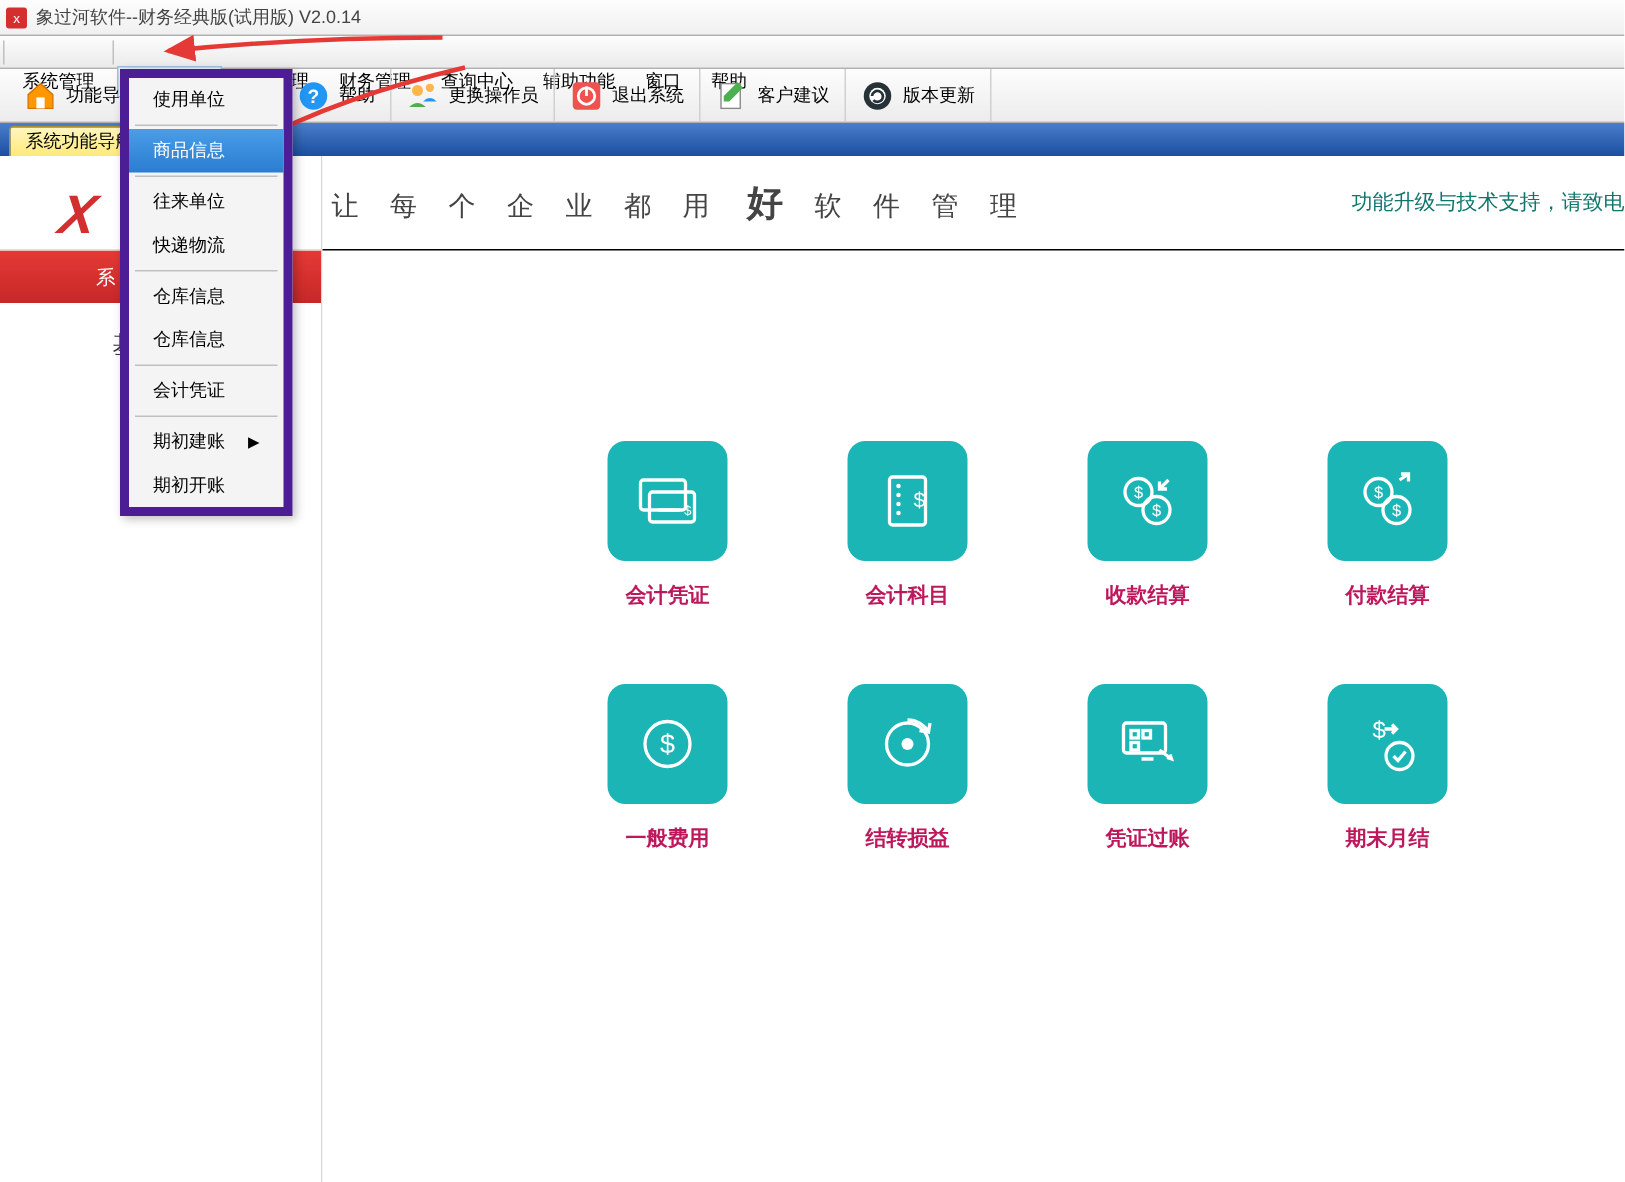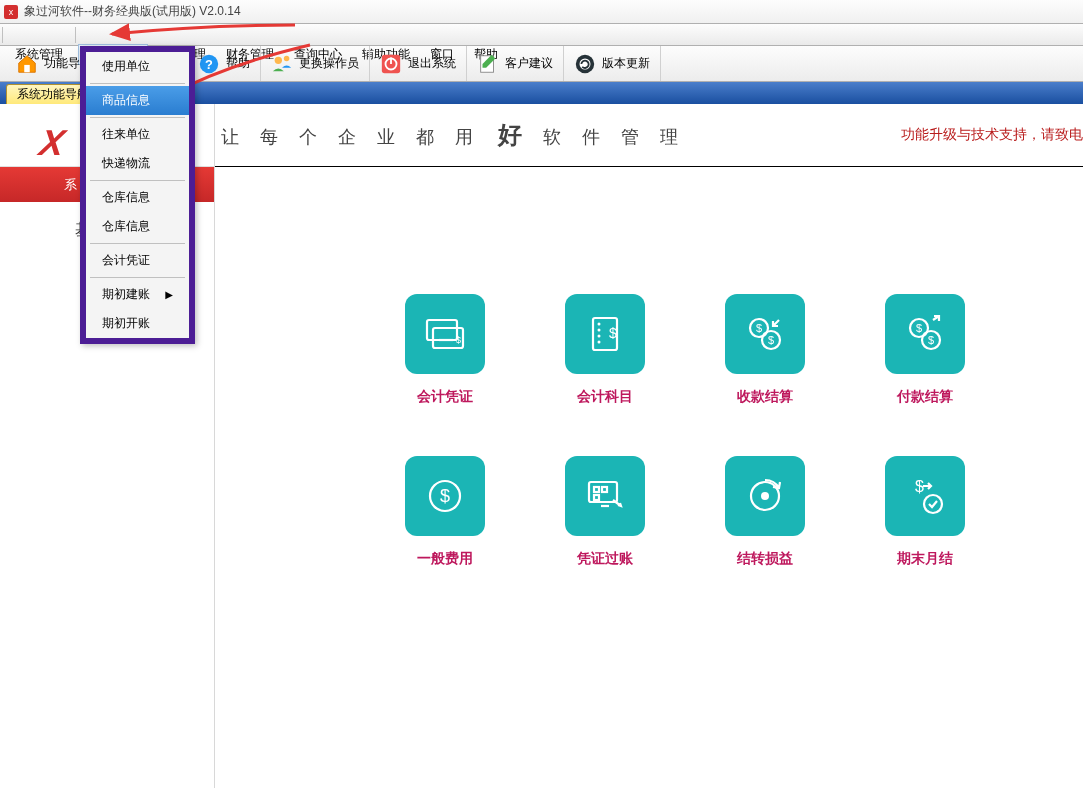--- a/index.html
+++ b/index.html
@@ -84,21 +84,21 @@
     .logo-x{
       position:absolute; left:40px; top:18px; font-weight:900;
       font-size:36px; color:#d32f2f; font-style:italic;
       transform:skewX(-10deg);
     }
     .banner-text{
       font-size:18px; color:#444; letter-spacing:8px; margin-left:6px;
     }
     .banner-text .big{ font-size:24px; font-weight:600; letter-spacing:4px; margin:0 4px;}
     .banner-right{
-      margin-left:auto; margin-right:0; color:#b91c1c; font-size:14px;
+      margin-left:auto; margin-right:0; color:#0f766e; font-size:14px;
     }
 
     .red-bar{
       height:35px; background:linear-gradient(#e53935,#c62828);
       color:#fff; display:flex; align-items:center; padding-left:64px;
       font-size:13px;
     }
 
     .side-title{
       text-align:center; font-size:16px; color:#333; padding:18px 0;
@@ -288,39 +288,39 @@
             <svg viewBox="0 0 48 48">
               <circle cx="24" cy="24" r="15"></circle>
               <text x="24" y="30" fill="#fff" stroke="none" text-anchor="middle" font-size="18">$</text>
             </svg>
           </div>
         <div class="lab">一般费用</div>
       </div>
       <div class="tile">
         <div class="box">
             <svg viewBox="0 0 48 48">
+              <circle cx="24" cy="24" r="14"></circle>
+              <circle cx="24" cy="24" r="4" fill="#fff" stroke="none"></circle>
+              <path d="M24 8 a16 16 0 0 1 14 8 m1 -6 l-1 6 l-6 -1"></path>
+            </svg>
+          </div>
+        <div class="lab">结转损益</div>
+      </div>
+      <div class="tile">
+        <div class="box">
+            <svg viewBox="0 0 48 48">
               <rect x="8" y="10" width="28" height="20" rx="2"></rect>
               <rect x="13" y="15" width="5" height="5"></rect>
               <rect x="21" y="15" width="5" height="5"></rect>
               <rect x="13" y="23" width="5" height="5"></rect>
               <line x1="20" y1="34" x2="28" y2="34"></line>
               <path d="M32 28 l8 6 m-3 -1 l3 1 l-1 -3"></path>
             </svg>
           </div>
         <div class="lab">凭证过账</div>
-      </div>
-      <div class="tile">
-        <div class="box">
-            <svg viewBox="0 0 48 48">
-              <circle cx="24" cy="24" r="14"></circle>
-              <circle cx="24" cy="24" r="4" fill="#fff" stroke="none"></circle>
-              <path d="M24 8 a16 16 0 0 1 14 8 m1 -6 l-1 6 l-6 -1"></path>
-            </svg>
-          </div>
-        <div class="lab">结转损益</div>
       </div>
       <div class="tile">
         <div class="box">
             <svg viewBox="0 0 48 48">
               <text x="14" y="20" fill="#fff" stroke="none" font-size="16">$</text>
               <path d="M22 14 l8 0 m-3 -3 l3 3 l-3 3"></path>
               <circle cx="32" cy="32" r="9"></circle>
               <path d="M28 32 l3 3 l5 -6"></path>
             </svg>
           </div>

